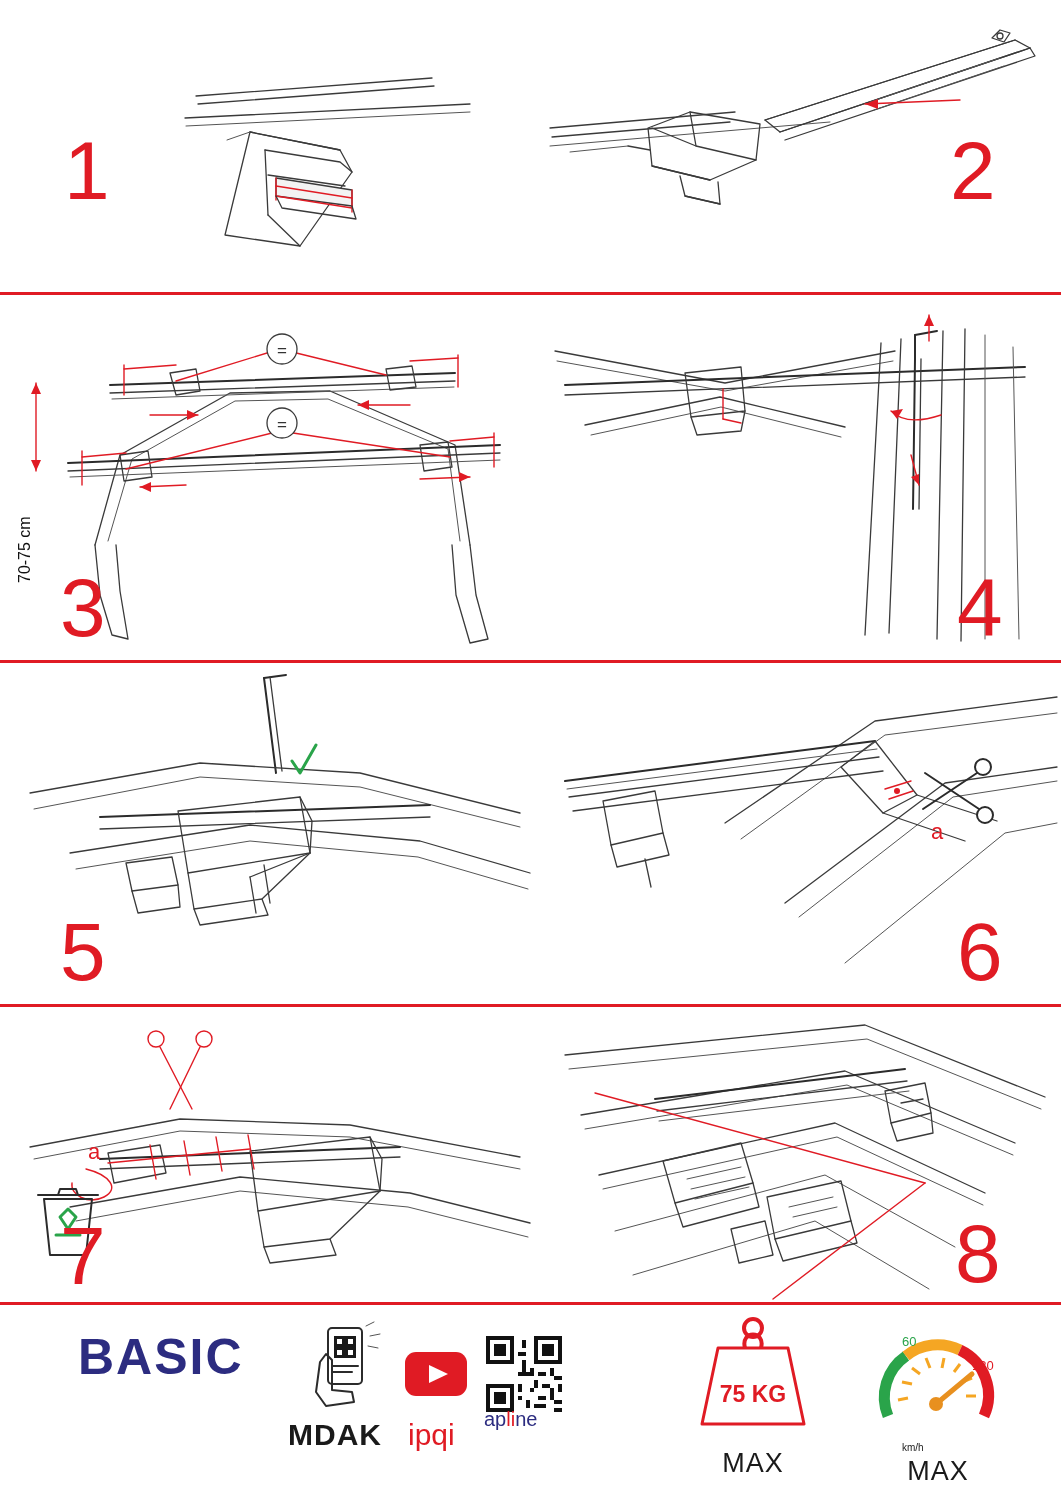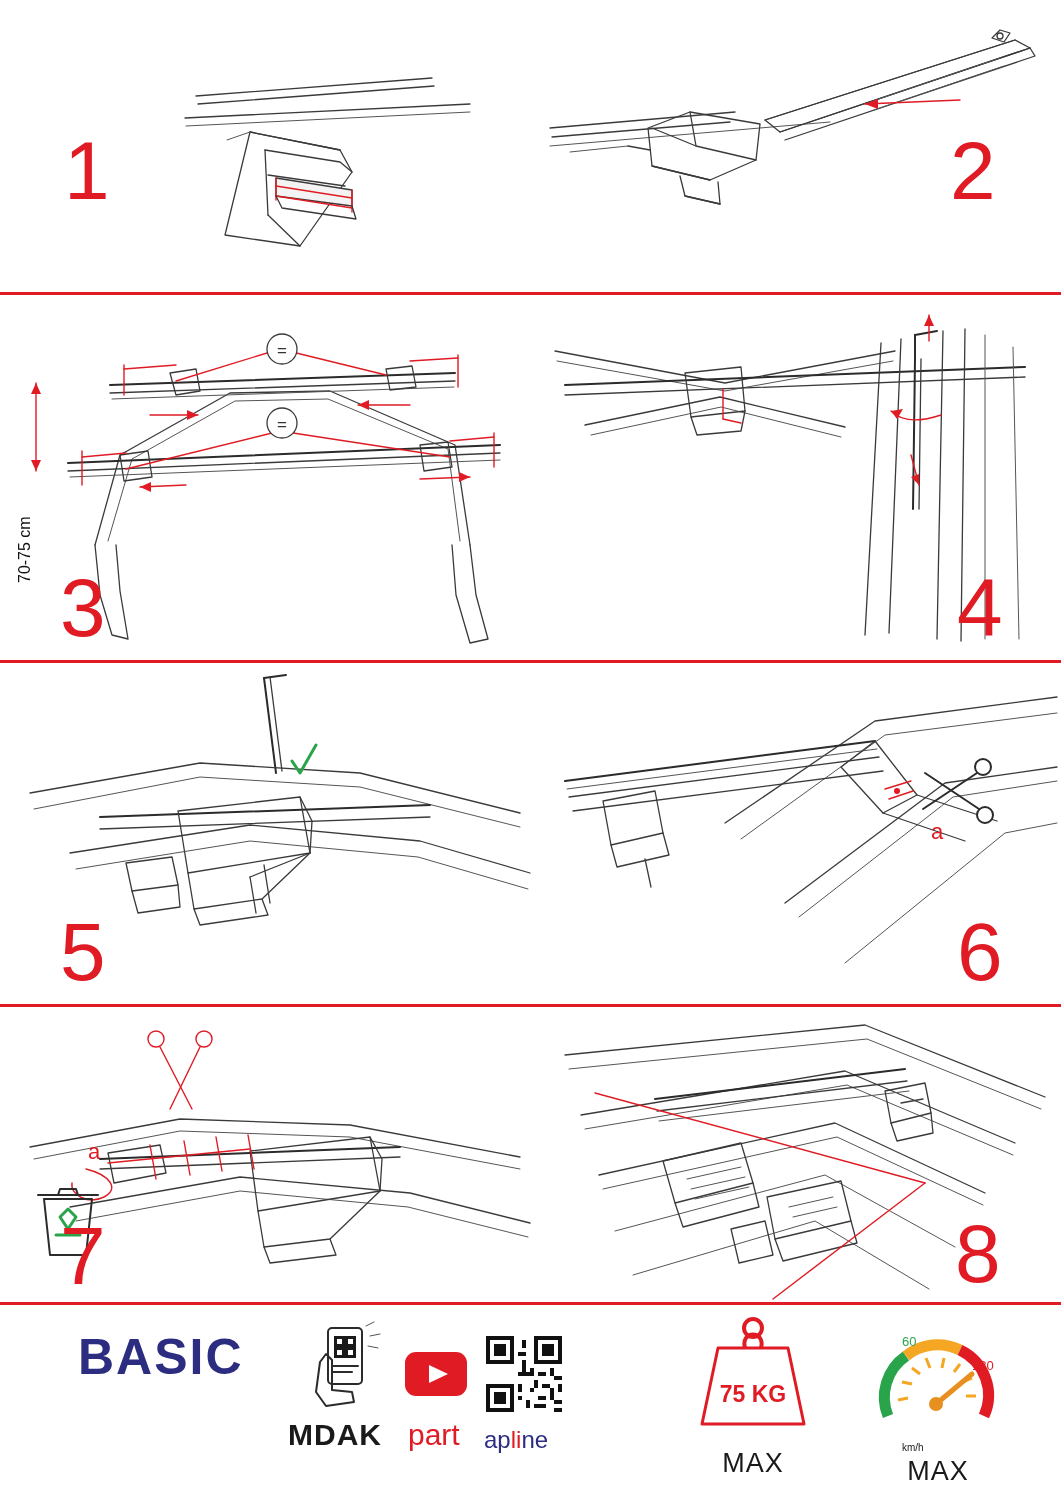--- a/index.html
+++ b/index.html
@@ -21,21 +21,21 @@
   .fillg{fill:#f3f3f3;}
   .green{fill:none;stroke:#2aa44a;stroke-width:3;stroke-linecap:round;stroke-linejoin:round;}
 
   
   #footer{position:absolute;left:0;top:1300px;width:1061px;height:200px;}
   .brand-basic{position:absolute;left:78px;top:28px;font-size:50px;letter-spacing:2px;font-weight:700;color:#2c2c80;font-family:"Liberation Sans", sans-serif;}
   .brand-accessory{position:absolute;left:62px;top:113px;font-size:32px;font-weight:700;color:#1a1a1a;letter-spacing:0px;}
   .brand-accessory .part{color:#e01b24;}
   .brand-mdak{position:absolute;left:288px;top:118px;font-size:30px;font-weight:700;color:#1a1a1a;letter-spacing:1px;text-align:center;}
   .brand-ipqi{position:absolute;left:408px;top:118px;font-size:30px;color:#e01b24;letter-spacing:0px;}
-  .brand-apline{position:absolute;left:484px;top:126px;font-size:24px;color:#2c2c80;}
+  .brand-apline{position:absolute;left:484px;top:108px;font-size:20px;color:#2c2c80;}
   .brand-apline .li{color:#e01b24;}
   .max-label{position:absolute;font-size:27px;color:#1a1a1a;letter-spacing:1px;}
   .kg-text{position:absolute;left:703px;top:81px;width:100px;text-align:center;font-size:23px;font-weight:700;color:#e01b24;}
   .kmh{position:absolute;left:902px;top:142px;font-size:10px;color:#1a1a1a;}
   .qr{position:absolute;image-rendering:pixelated;}
 </style>
 </head>
 <body>
 
 <div id="page">
@@ -363,21 +363,21 @@
       <path class="ln-thin" d="M60 4 L68 0"></path>
       <path class="ln-thin" d="M64 14 L74 12"></path>
       <path class="ln-thin" d="M62 24 L72 26"></path>
     </svg>
     <div class="brand-mdak">MDAK</div>
 
     <svg style="position:absolute;left:405px;top:52px;" width="62" height="44" viewBox="0 0 62 44">
       <rect x="0" y="0" width="62" height="44" rx="11" fill="#e01b24"></rect>
       <path d="M24 13 L43 22 L24 31 Z" fill="#ffffff"></path>
     </svg>
-    <div class="brand-ipqi">part</div>
+    <div class="brand-ipqi">ipqi</div>
 
     <svg class="qr" style="left:486px;top:36px;" width="76" height="76" viewBox="0 0 19 19" shape-rendering="crispEdges">
       <rect width="19" height="19" fill="#fff"></rect>
       <g fill="#111">
         <rect x="0" y="0" width="7" height="1"></rect>
           <rect x="0" y="6" width="7" height="1"></rect>
         <rect x="0" y="0" width="1" height="7"></rect>
           <rect x="6" y="0" width="1" height="7"></rect>
         <rect x="2" y="2" width="3" height="3"></rect>
         <rect x="12" y="0" width="7" height="1"></rect>

